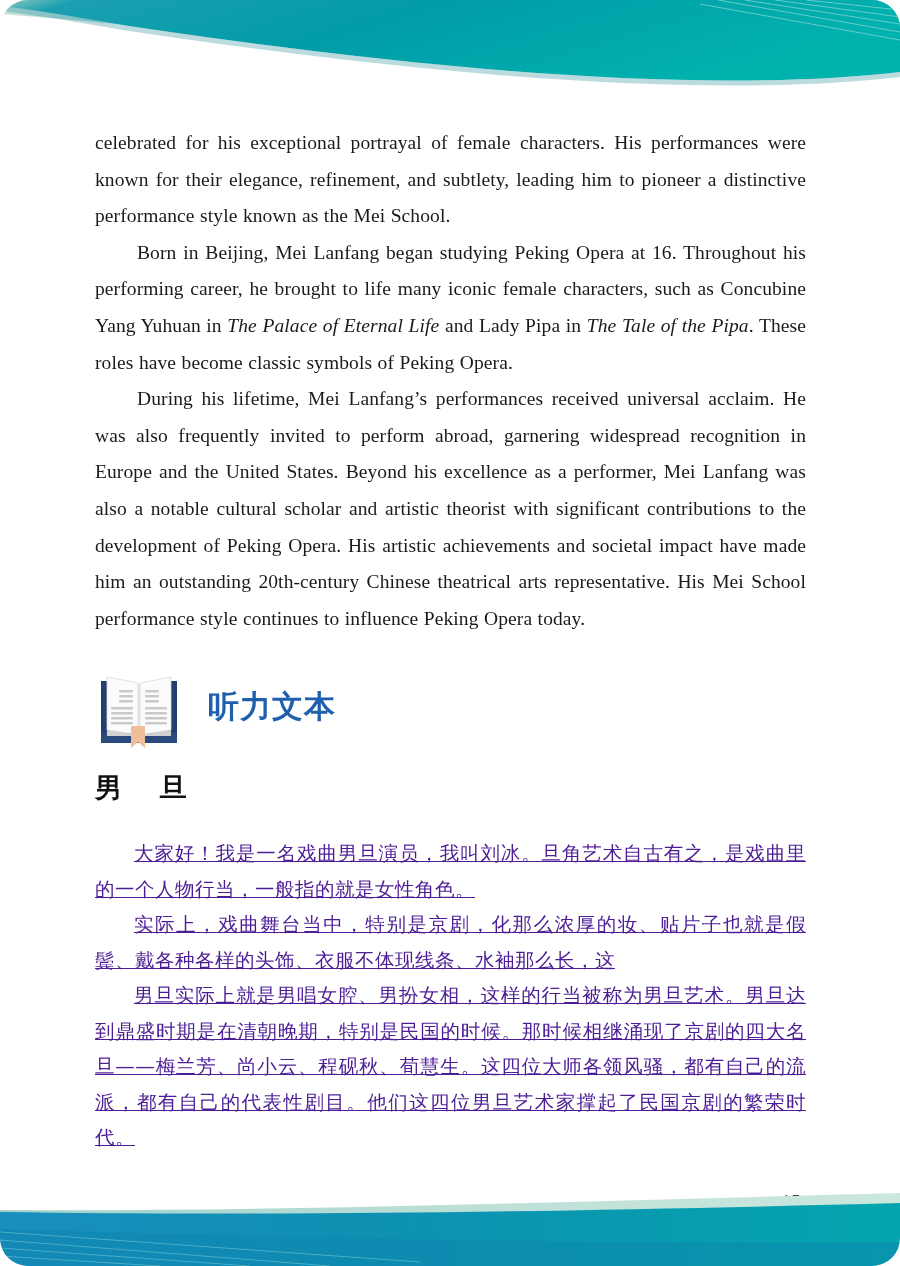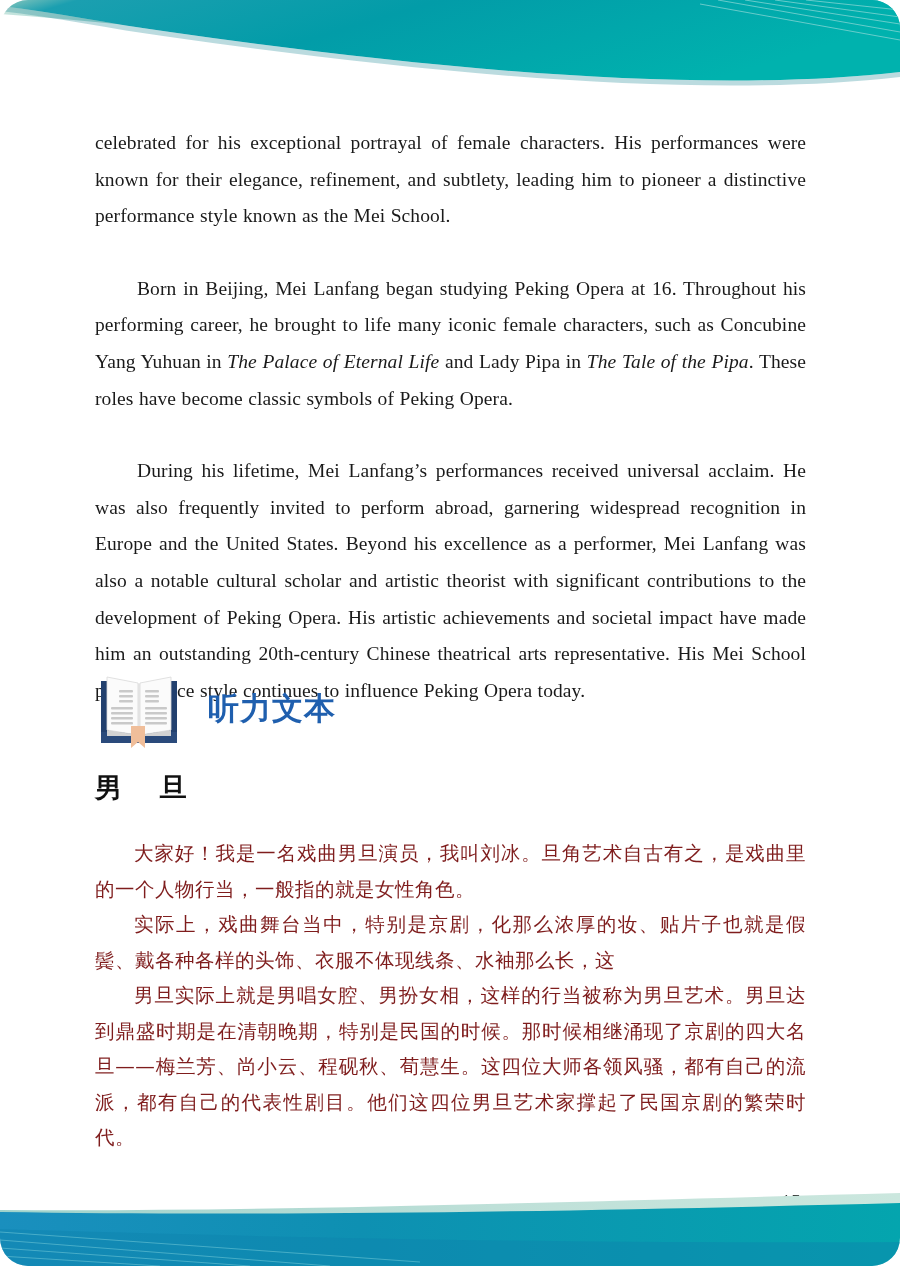--- a/index.html
+++ b/index.html
@@ -48,21 +48,20 @@
     font-size: 19.5px;
     line-height: 36.6px;
     color: #1a1a1a;
     text-align: justify;
     text-align-last: left;
     letter-spacing: 0.1px;
     word-spacing: 0.5px;
   }
   p.en.indent {
     text-indent: 42px;
-    margin-top: 36px;
   }
   p.en i {
     font-style: italic;
   }
 
   
   .section-head {
     position: absolute;
     left: 0;
     top: 537px;
@@ -71,21 +70,21 @@
     height: 92px;
   }
   .book-icon {
     width: 88px;
     height: 88px;
     flex: 0 0 88px;
     display: block;
   }
   .section-title {
     margin-left: 25px;
-    font-family: Liberation Serif, serif;
+    font-family: Liberation Mono, monospace;
     font-size: 31px;
     font-weight: bold;
     color: #1F5FAE;
     letter-spacing: 1px;
     line-height: 1;
     white-space: nowrap;
   }
 
   
   .cn-block {
@@ -100,24 +99,25 @@
     font-weight: bold;
     color: #111111;
     letter-spacing: 0.2em;
     margin: 0 0 30px 0;
   }
   p.cn {
     margin: 0;
     font-family: "DejaVu Serif", "Liberation Serif", serif;
     font-size: 19.5px;
     line-height: 35.5px;
-    color: #7f1d1d;
+    color: #4c1d95;
     text-align: justify;
     text-indent: 2em;
     letter-spacing: 0.5px;
+    text-decoration: underline;
   }
 
   
   .page-number {
     position: absolute;
     right: 92px;
     bottom: 53px;
     font-family: "Liberation Serif", "DejaVu Serif", serif;
     font-size: 19px;
     color: #1a1a1a;

